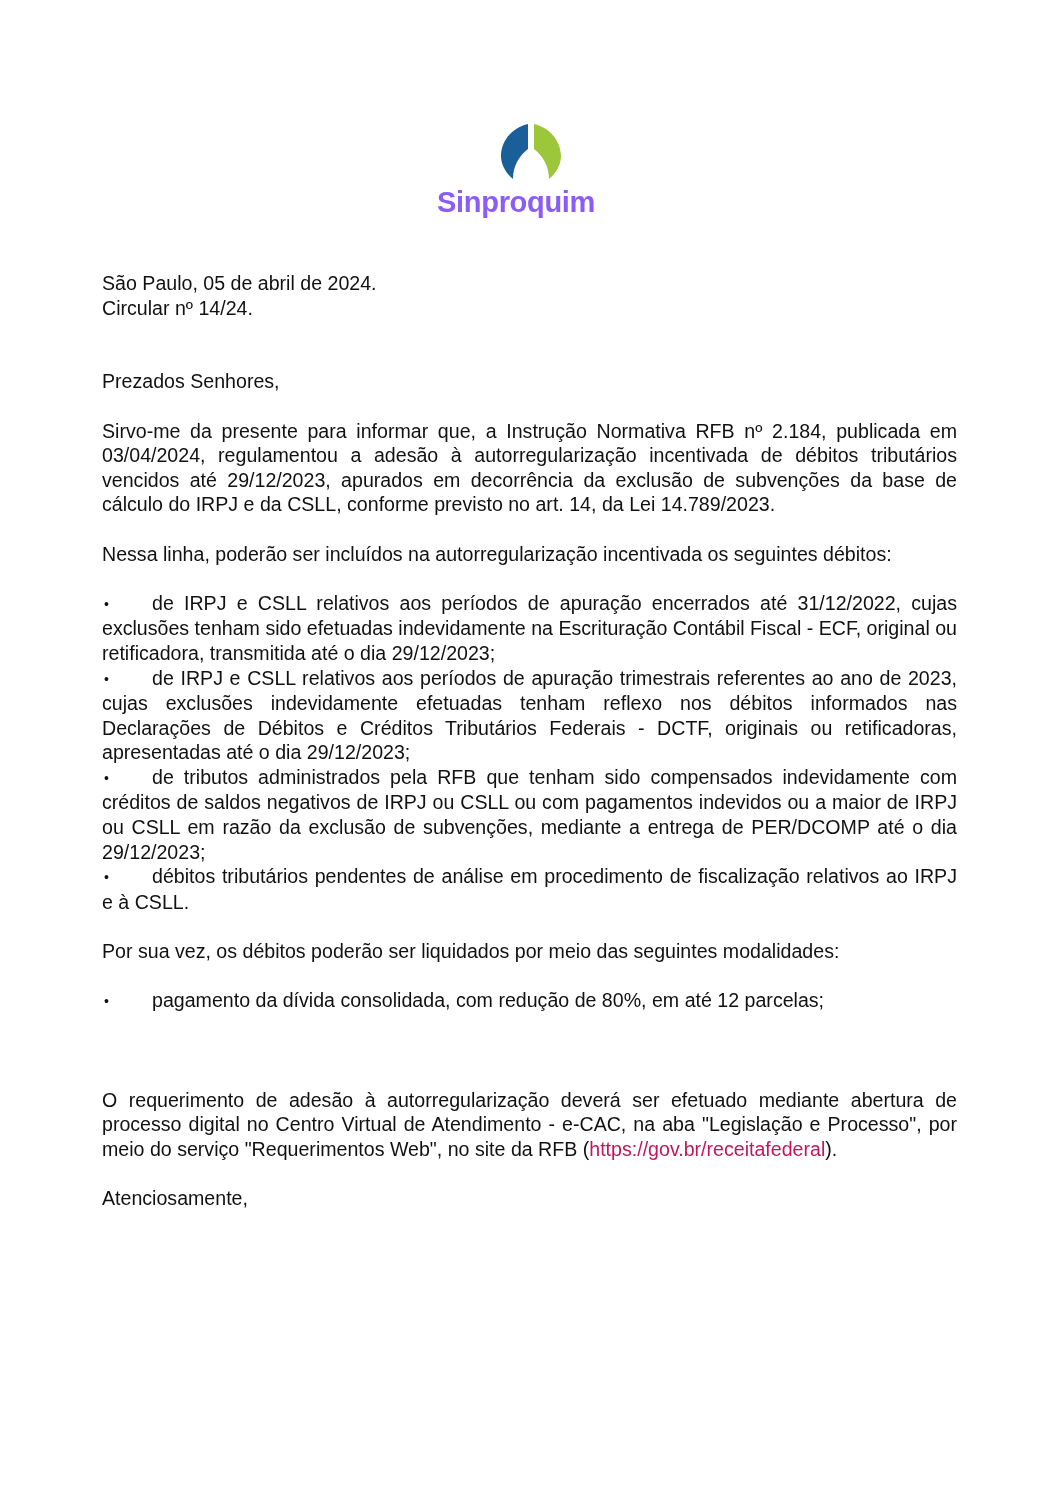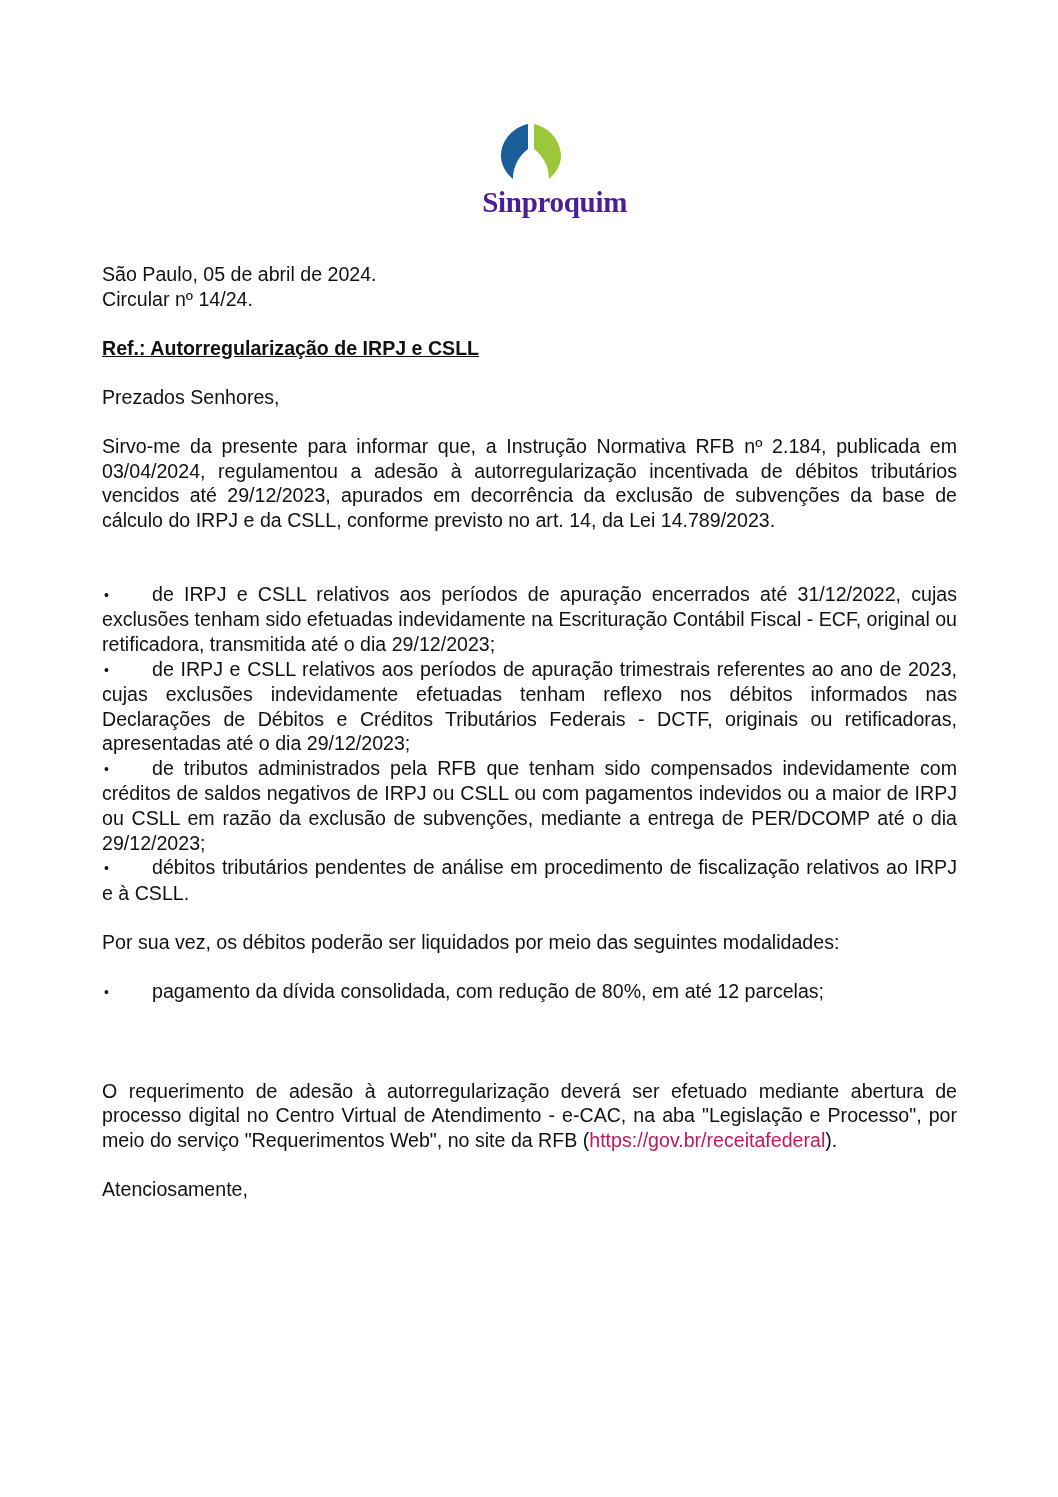--- a/index.html
+++ b/index.html
@@ -34,31 +34,31 @@
       left: 60px;
       top: 20px;
       width: 68px;
       height: 60px;
     }
     .logo-text {
       position: absolute;
       left: 0;
       top: 84px;
       width: 190px;
-      text-align: right;
-      font-family: Liberation Serif, serif;
+      text-align: left;
+      font-family: Liberation Sans, sans-serif;
       font-size: 29px;
       font-weight: bold;
-      color: #4c1d95;
+      color: #8b5cf6;
       letter-spacing: -0.3px;
     }
     .content {
       position: absolute;
       left: 102px;
-      top: 262px;
+      top: 271px;
       width: 855px;
       font-size: 19.6px;
       line-height: 24.6px;
     }
     .line { display: block; white-space: nowrap; }
     .gap { height: 24.6px; }
     .just {
       text-align: justify;
       text-align-last: left;
     }
@@ -91,26 +91,26 @@
       <path d="M31 2 C14 6 4 20 4 34 C4 44 10 52 16 57 C16 44 22 34 31 27 Z" fill="#1b5f9a"></path>
       <path d="M37 2 C54 6 64 20 64 34 C64 44 58 52 52 57 C52 44 46 34 37 27 Z" fill="#9cc73a"></path>
     </svg>
     <div class="logo-text">Sinproquim</div>
   </div>
 
   <div class="content">
     <p class="line">São Paulo, 05 de abril de 2024.</p>
     <p class="line">Circular nº 14/24.</p>
     <div class="gap"></div>
-    <p class="line ref">Ref.: Autorregularização de IRPJ e CSLL</p>
     <div class="gap"></div>
     <p class="line">Prezados Senhores,</p>
     <div class="gap"></div>
     <p class="just">Sirvo-me da presente para informar que, a Instrução Normativa RFB nº 2.184, publicada em 03/04/2024, regulamentou a adesão à autorregularização incentivada de débitos tributários vencidos até 29/12/2023, apurados em decorrência da exclusão de subvenções da base de cálculo do IRPJ e da CSLL, conforme previsto no art. 14, da Lei 14.789/2023.</p>
     <div class="gap"></div>
+    <p class="line">Nessa linha, poderão ser incluídos na autorregularização incentivada os seguintes débitos:</p>
     <div class="gap"></div>
 
     <div>
       <p class="bullet-item"><span class="bullet">•</span><span>de IRPJ e CSLL relativos aos períodos de apuração encerrados até 31/12/2022, cujas exclusões tenham sido efetuadas indevidamente na Escrituração Contábil Fiscal - ECF, original ou retificadora, transmitida até o dia 29/12/2023;</span></p>
       <p class="bullet-item"><span class="bullet">•</span><span>de IRPJ e CSLL relativos aos períodos de apuração trimestrais referentes ao ano de 2023, cujas exclusões indevidamente efetuadas tenham reflexo nos débitos informados nas Declarações de Débitos e Créditos Tributários Federais - DCTF, originais ou retificadoras, apresentadas até o dia 29/12/2023;</span></p>
       <p class="bullet-item"><span class="bullet">•</span><span>de tributos administrados pela RFB que tenham sido compensados indevidamente com créditos de saldos negativos de IRPJ ou CSLL ou com pagamentos indevidos ou a maior de IRPJ ou CSLL em razão da exclusão de subvenções, mediante a entrega de PER/DCOMP até o dia 29/12/2023;</span></p>
       <p class="bullet-item"><span class="bullet">•</span><span>débitos tributários pendentes de análise em procedimento de fiscalização relativos ao IRPJ e à CSLL.</span></p>
     </div>
     <div class="gap"></div>
 

